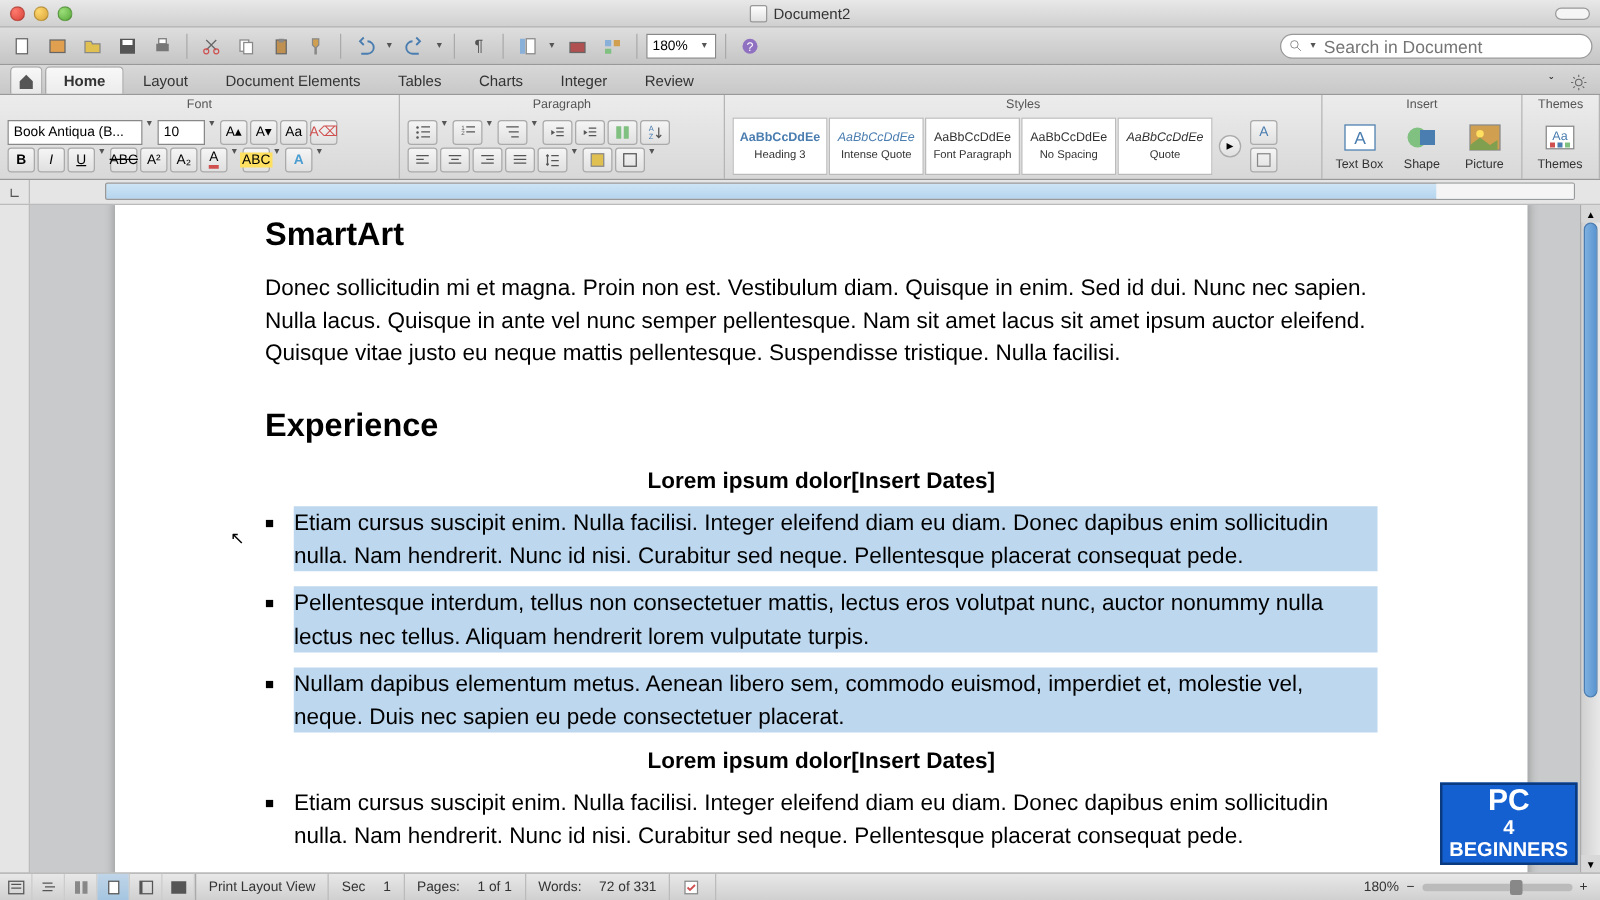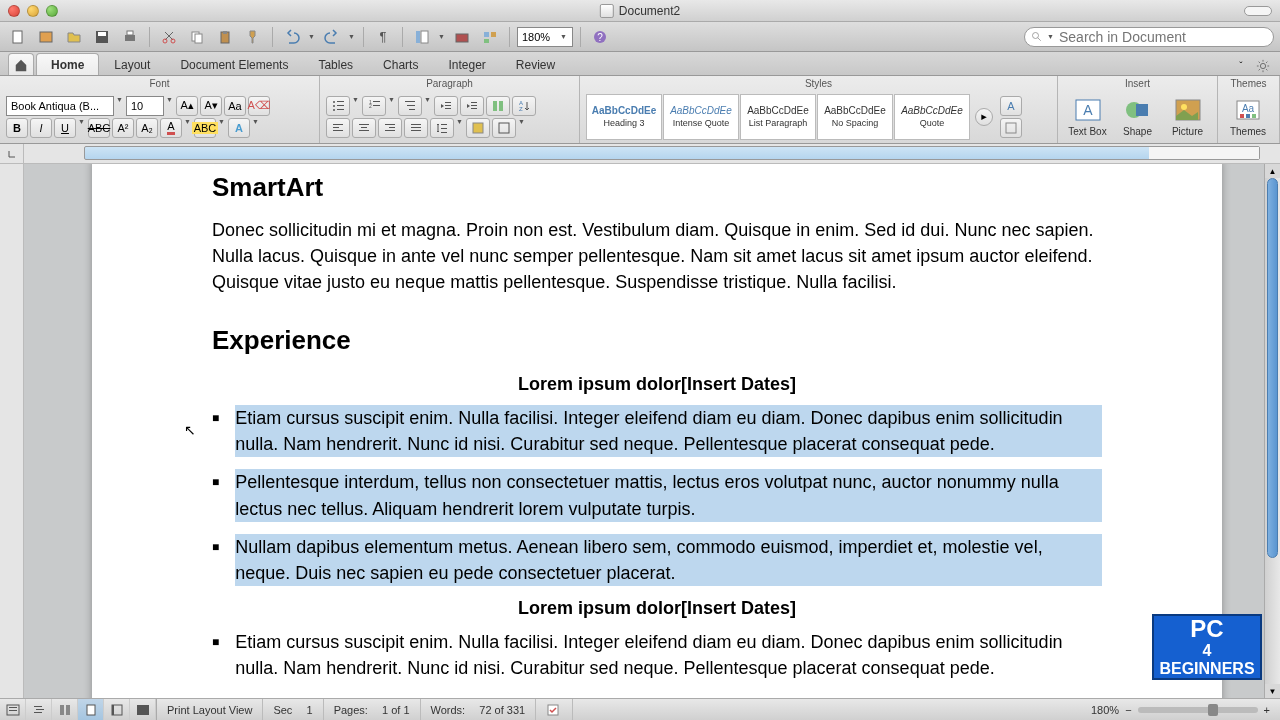--- a/index.html
+++ b/index.html
@@ -80,21 +80,21 @@
 .statusbar { position: absolute; bottom: 0; left: 0; right: 0; height: 22px; background: linear-gradient(#e8e8e8, #d0d0d0); border-top: 1px solid #aaa; display: flex; align-items: center; font-size: 11px; color: #333; }
 .view-btns { display: flex; border-right: 1px solid #aaa; height: 100%; }
 .vbtn { width: 26px; height: 100%; border-right: 1px solid #ccc; display: flex; align-items: center; justify-content: center; cursor: pointer; }
 .vbtn.active { background: linear-gradient(#c0d5e8,#a5c5e0); }
 .status-seg { padding: 0 10px; border-right: 1px solid #bbb; height: 100%; display: flex; align-items: center; gap: 4px; }
 .zoom-right { margin-left: auto; display: flex; align-items: center; gap: 6px; padding-right: 10px; }
 .zoom-slider { width: 120px; height: 6px; background: #bbb; border-radius: 3px; position: relative; }
 .zoom-thumb { position: absolute; left: 70px; top: -3px; width: 10px; height: 12px; background: #888; border-radius: 2px; }
 
 
-.pc4b { position: absolute; right: 18px; bottom: 40px; width: 110px; height: 66px; background: #1560d0; color: #fff; font-weight: bold; font-family: Arial; text-align: center; display: flex; flex-direction: column; justify-content: flex-start; font-size: 16px; line-height: 1.1; border: 2px solid #0a3a80; }
+.pc4b { position: absolute; right: 18px; bottom: 28px; width: 110px; height: 66px; background: #1560d0; color: #fff; font-weight: bold; font-family: Arial; text-align: center; display: flex; flex-direction: column; justify-content: flex-start; font-size: 16px; line-height: 1.1; border: 2px solid #0a3a80; }
 .pc4b .l1 { font-size: 24px; }
 .cursor-arrow { position: absolute; font-size: 14px; color: #000; }
 </style>
 </head>
 <body>
 
 <div class="titlebar">
   <div class="traffic-lights">
     <div class="tl red"></div>
     <div class="tl yellow"></div>
@@ -425,21 +425,21 @@
       <div class="style-box">
           <div class="style-preview" style="font-weight:bold">AaBbCcDdEe</div>
           <div class="style-label">Heading 3</div>
         </div>
       <div class="style-box">
           <div class="style-preview" style="font-style:italic">AaBbCcDdEe</div>
           <div class="style-label">Intense Quote</div>
         </div>
       <div class="style-box">
           <div class="style-preview" style="color:#333">AaBbCcDdEe</div>
-          <div class="style-label">List Paragraph</div>
+          <div class="style-label">Font Paragraph</div>
         </div>
       <div class="style-box">
           <div class="style-preview" style="color:#333">AaBbCcDdEe</div>
           <div class="style-label">No Spacing</div>
         </div>
       <div class="style-box">
           <div class="style-preview" style="font-style:italic;color:#333">AaBbCcDdEe</div>
           <div class="style-label">Quote</div>
         </div>
       <div style="display:flex;flex-direction:column;gap:2px;margin-left:4px">

